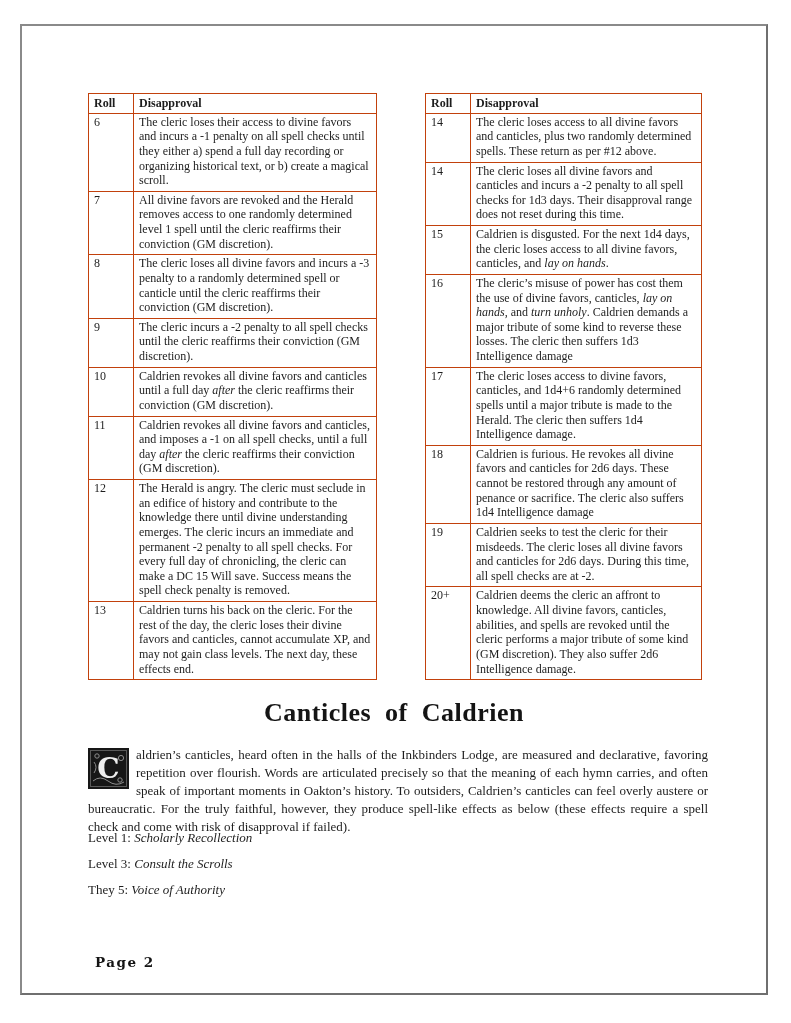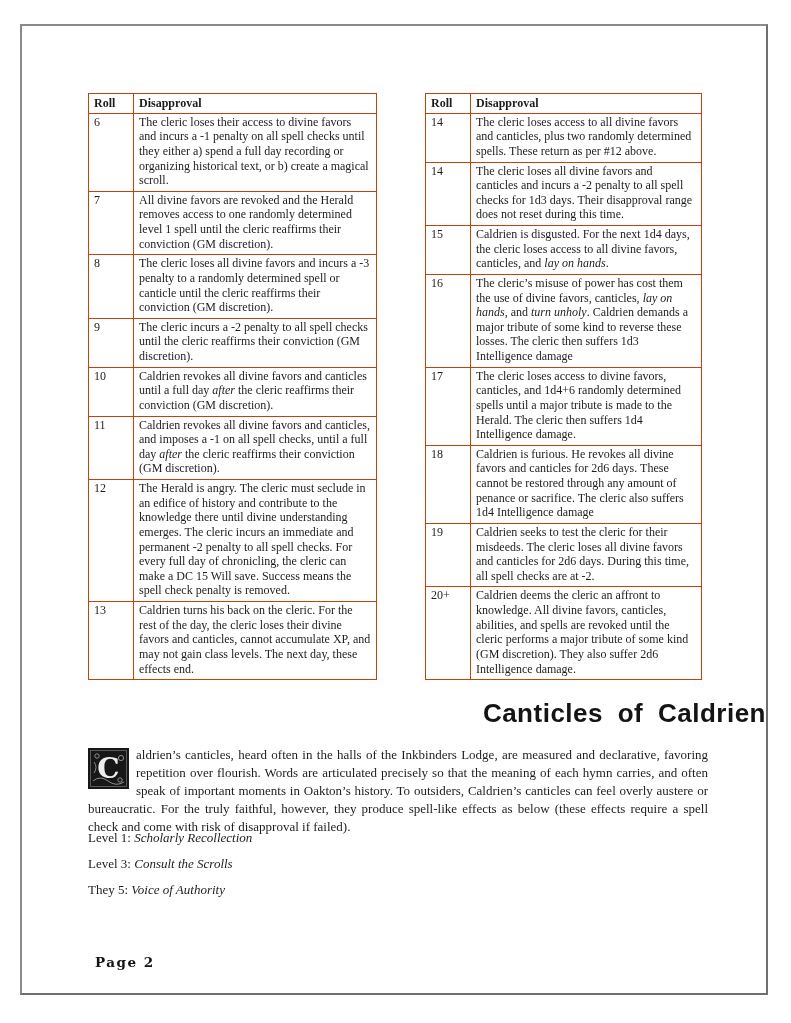--- a/index.html
+++ b/index.html
@@ -57,22 +57,22 @@
   .t-right { width: 277px; }
   .roll-col { width: 34px; }
   table.d-table i { font-style: italic; }
 
   
   .section-title {
     position: absolute;
     left: 0;
     right: 0;
     top: 672px;
-    text-align: right;
-    font-family: Liberation Sans, sans-serif;
+    text-align: center;
+    font-family: Liberation Serif, serif;
     font-weight: bold;
     font-size: 26px;
     letter-spacing: 0.5px;
     word-spacing: 7px;
     color: #141414;
   }
 
   
   .intro {
     position: absolute;

